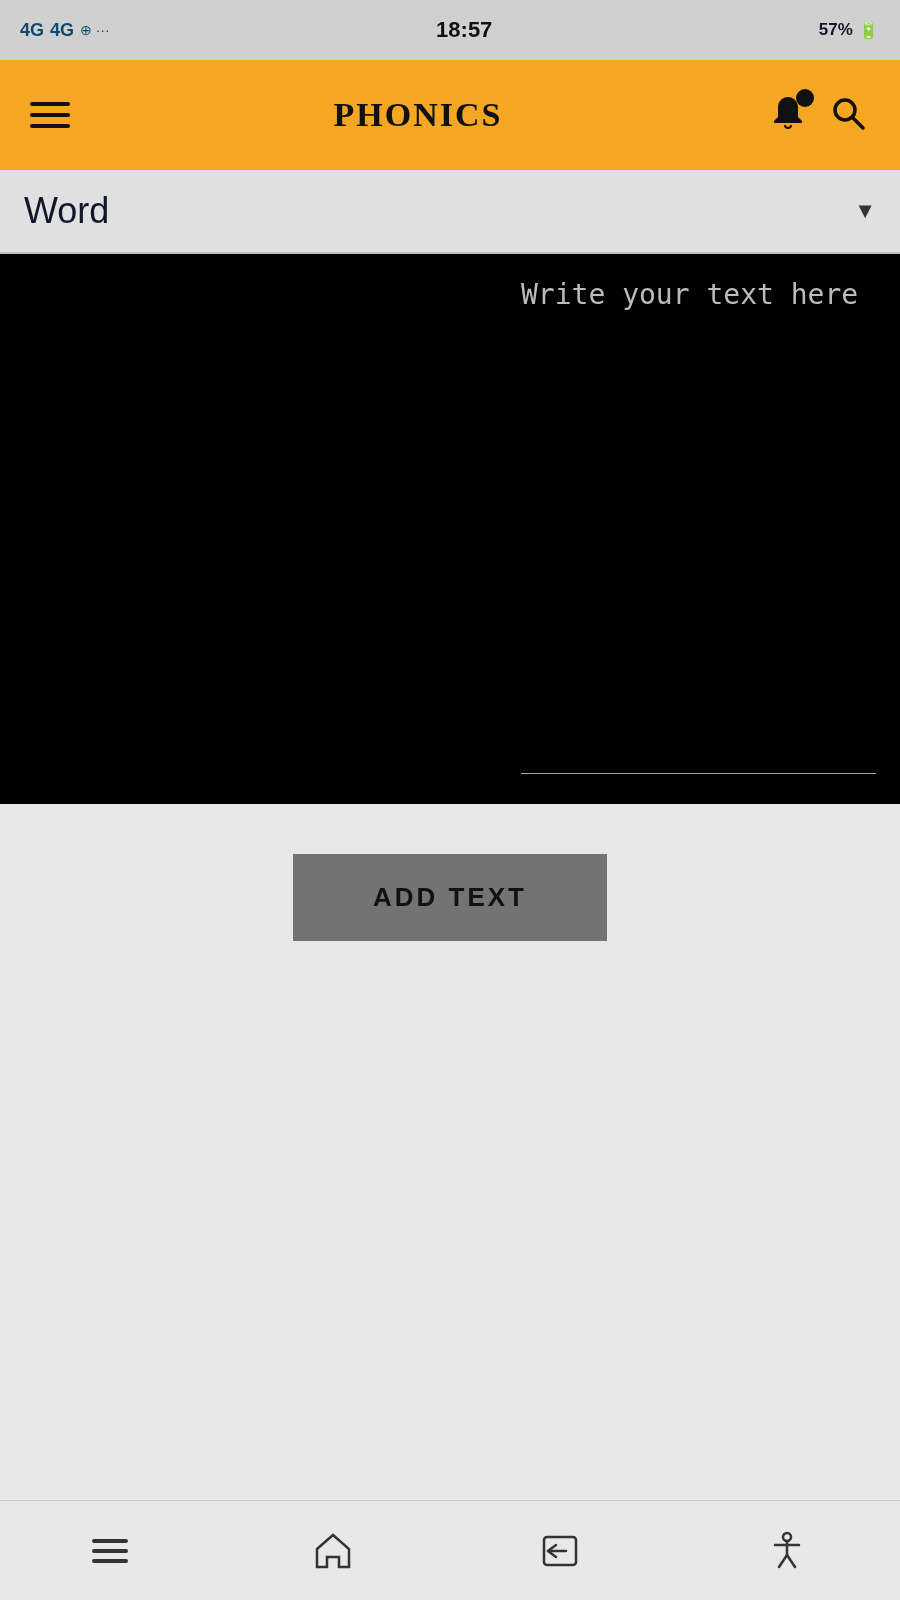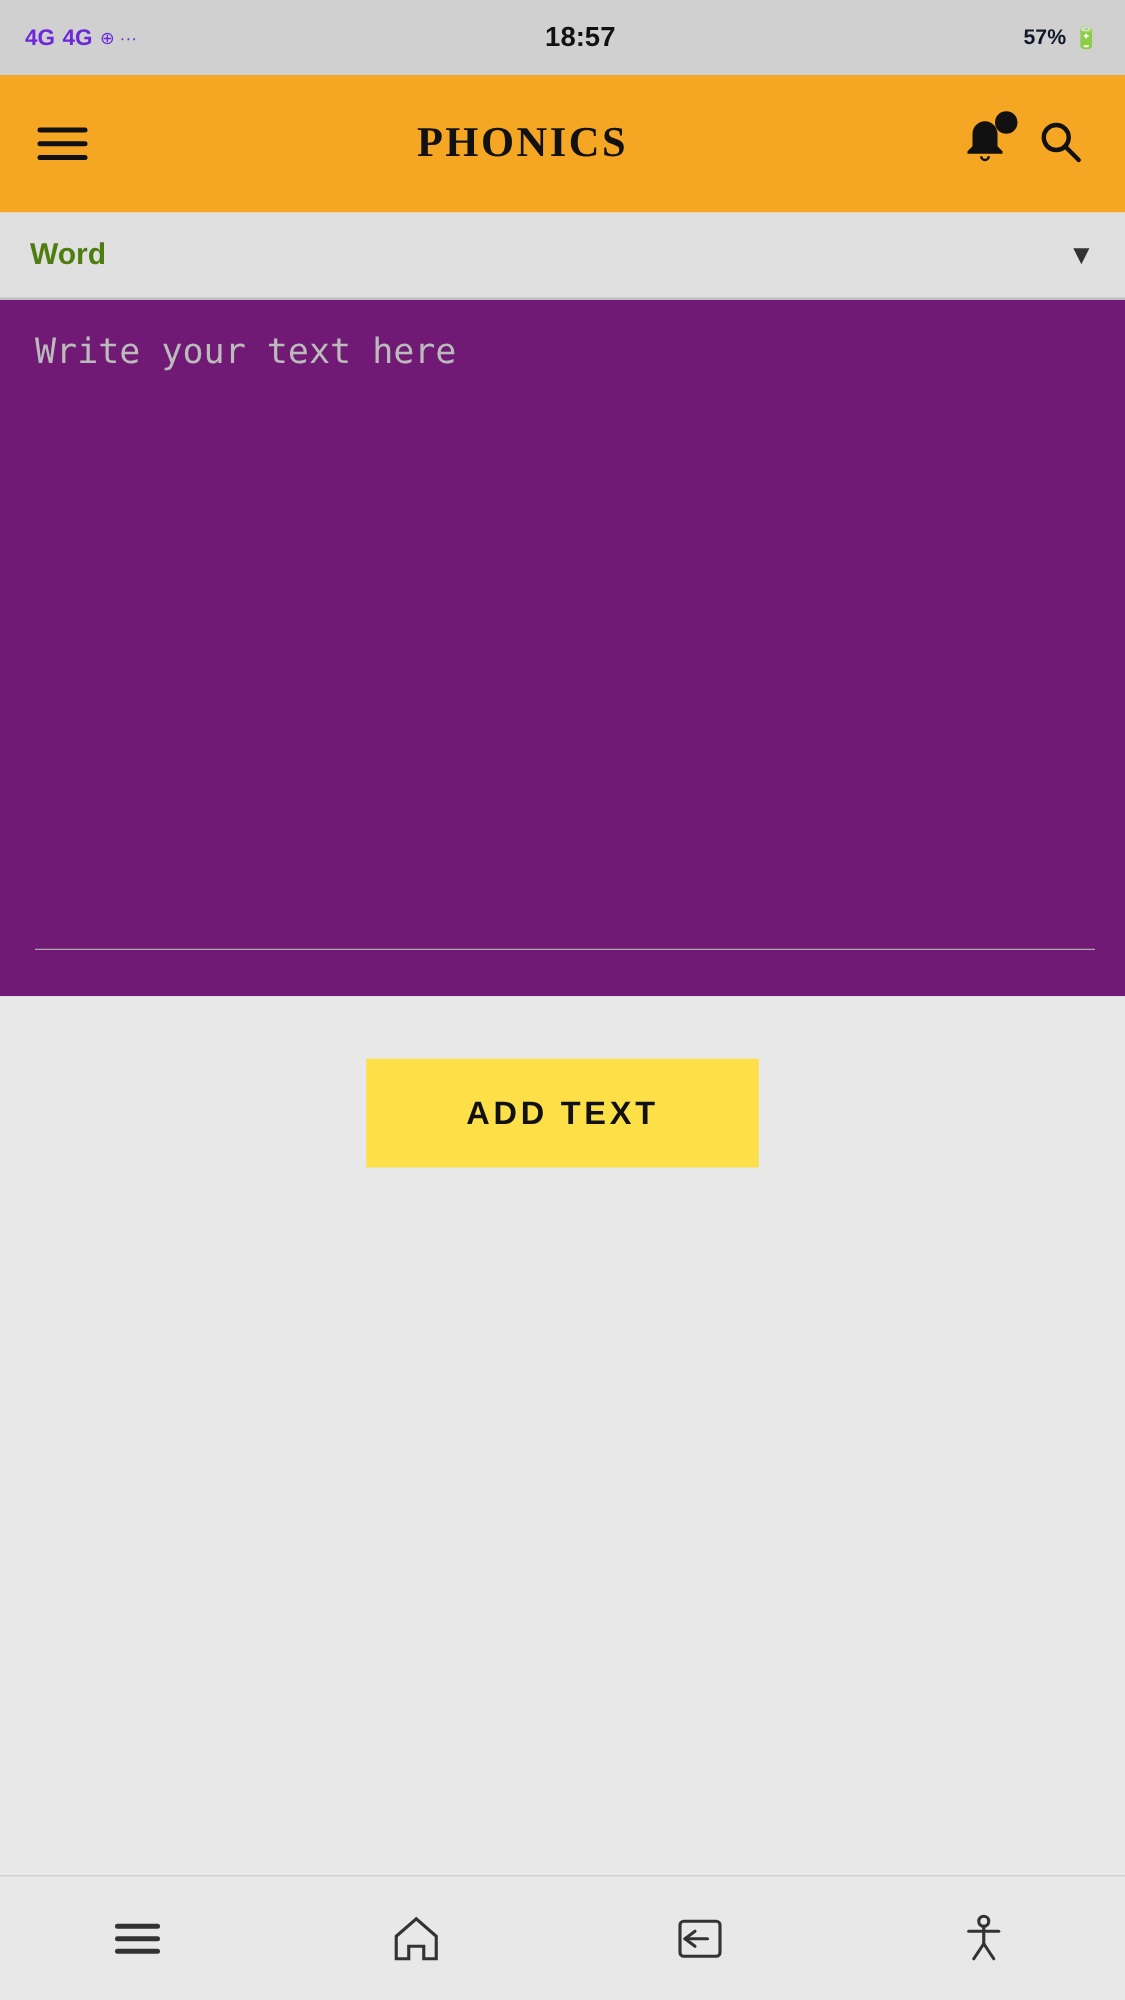--- a/index.html
+++ b/index.html
@@ -25,21 +25,21 @@
       padding: 0 20px;
       flex-shrink: 0;
     }
 
     .status-left {
       display: flex;
       align-items: center;
       gap: 6px;
       font-size: 18px;
       font-weight: bold;
-      color: #6d28d9;
+      color: #0c4a6e;
     }
 
     .status-center {
       font-size: 22px;
       font-weight: bold;
       color: #111;
       text-align: right;
     }
 
     .status-right {
@@ -127,37 +127,38 @@
       border-bottom: 2px solid #c0c0c0;
       padding: 20px 24px;
       display: flex;
       align-items: center;
       justify-content: space-between;
       cursor: pointer;
       flex-shrink: 0;
     }
 
     .dropdown-label {
-      font-size: 24px;
-      font-weight: 700;
-      color: #4d7c0f;
+      font-size: 36px;
+      font-weight: 400;
+      color: #0f172a;
     }
 
     .dropdown-arrow {
       font-size: 22px;
       color: #333;
     }
 
     
     .text-input-area {
       flex: 1;
       display: flex;
       flex-direction: column;
-      padding: 20px 24px 0 28px;
-      background: #701a75;
+      padding: 20px 24px 0 16px;
+      background: #000000;
+      align-items: flex-end;
     }
 
     .text-area {
       flex: 1;
       background: transparent;
       border: none;
       outline: none;
       font-size: 28px;
       color: #999;
       resize: none;
@@ -174,21 +175,21 @@
     
     .button-area {
       display: flex;
       justify-content: center;
       padding: 50px 0 30px 0;
       background: #e8e8e8;
       flex-shrink: 0;
     }
 
     .add-text-button {
-      background: #fde047;
+      background: #737373;
       border: none;
       padding: 28px 80px;
       font-size: 26px;
       font-weight: 700;
       letter-spacing: 3px;
       color: #111;
       cursor: pointer;
       text-transform: uppercase;
     }
 

